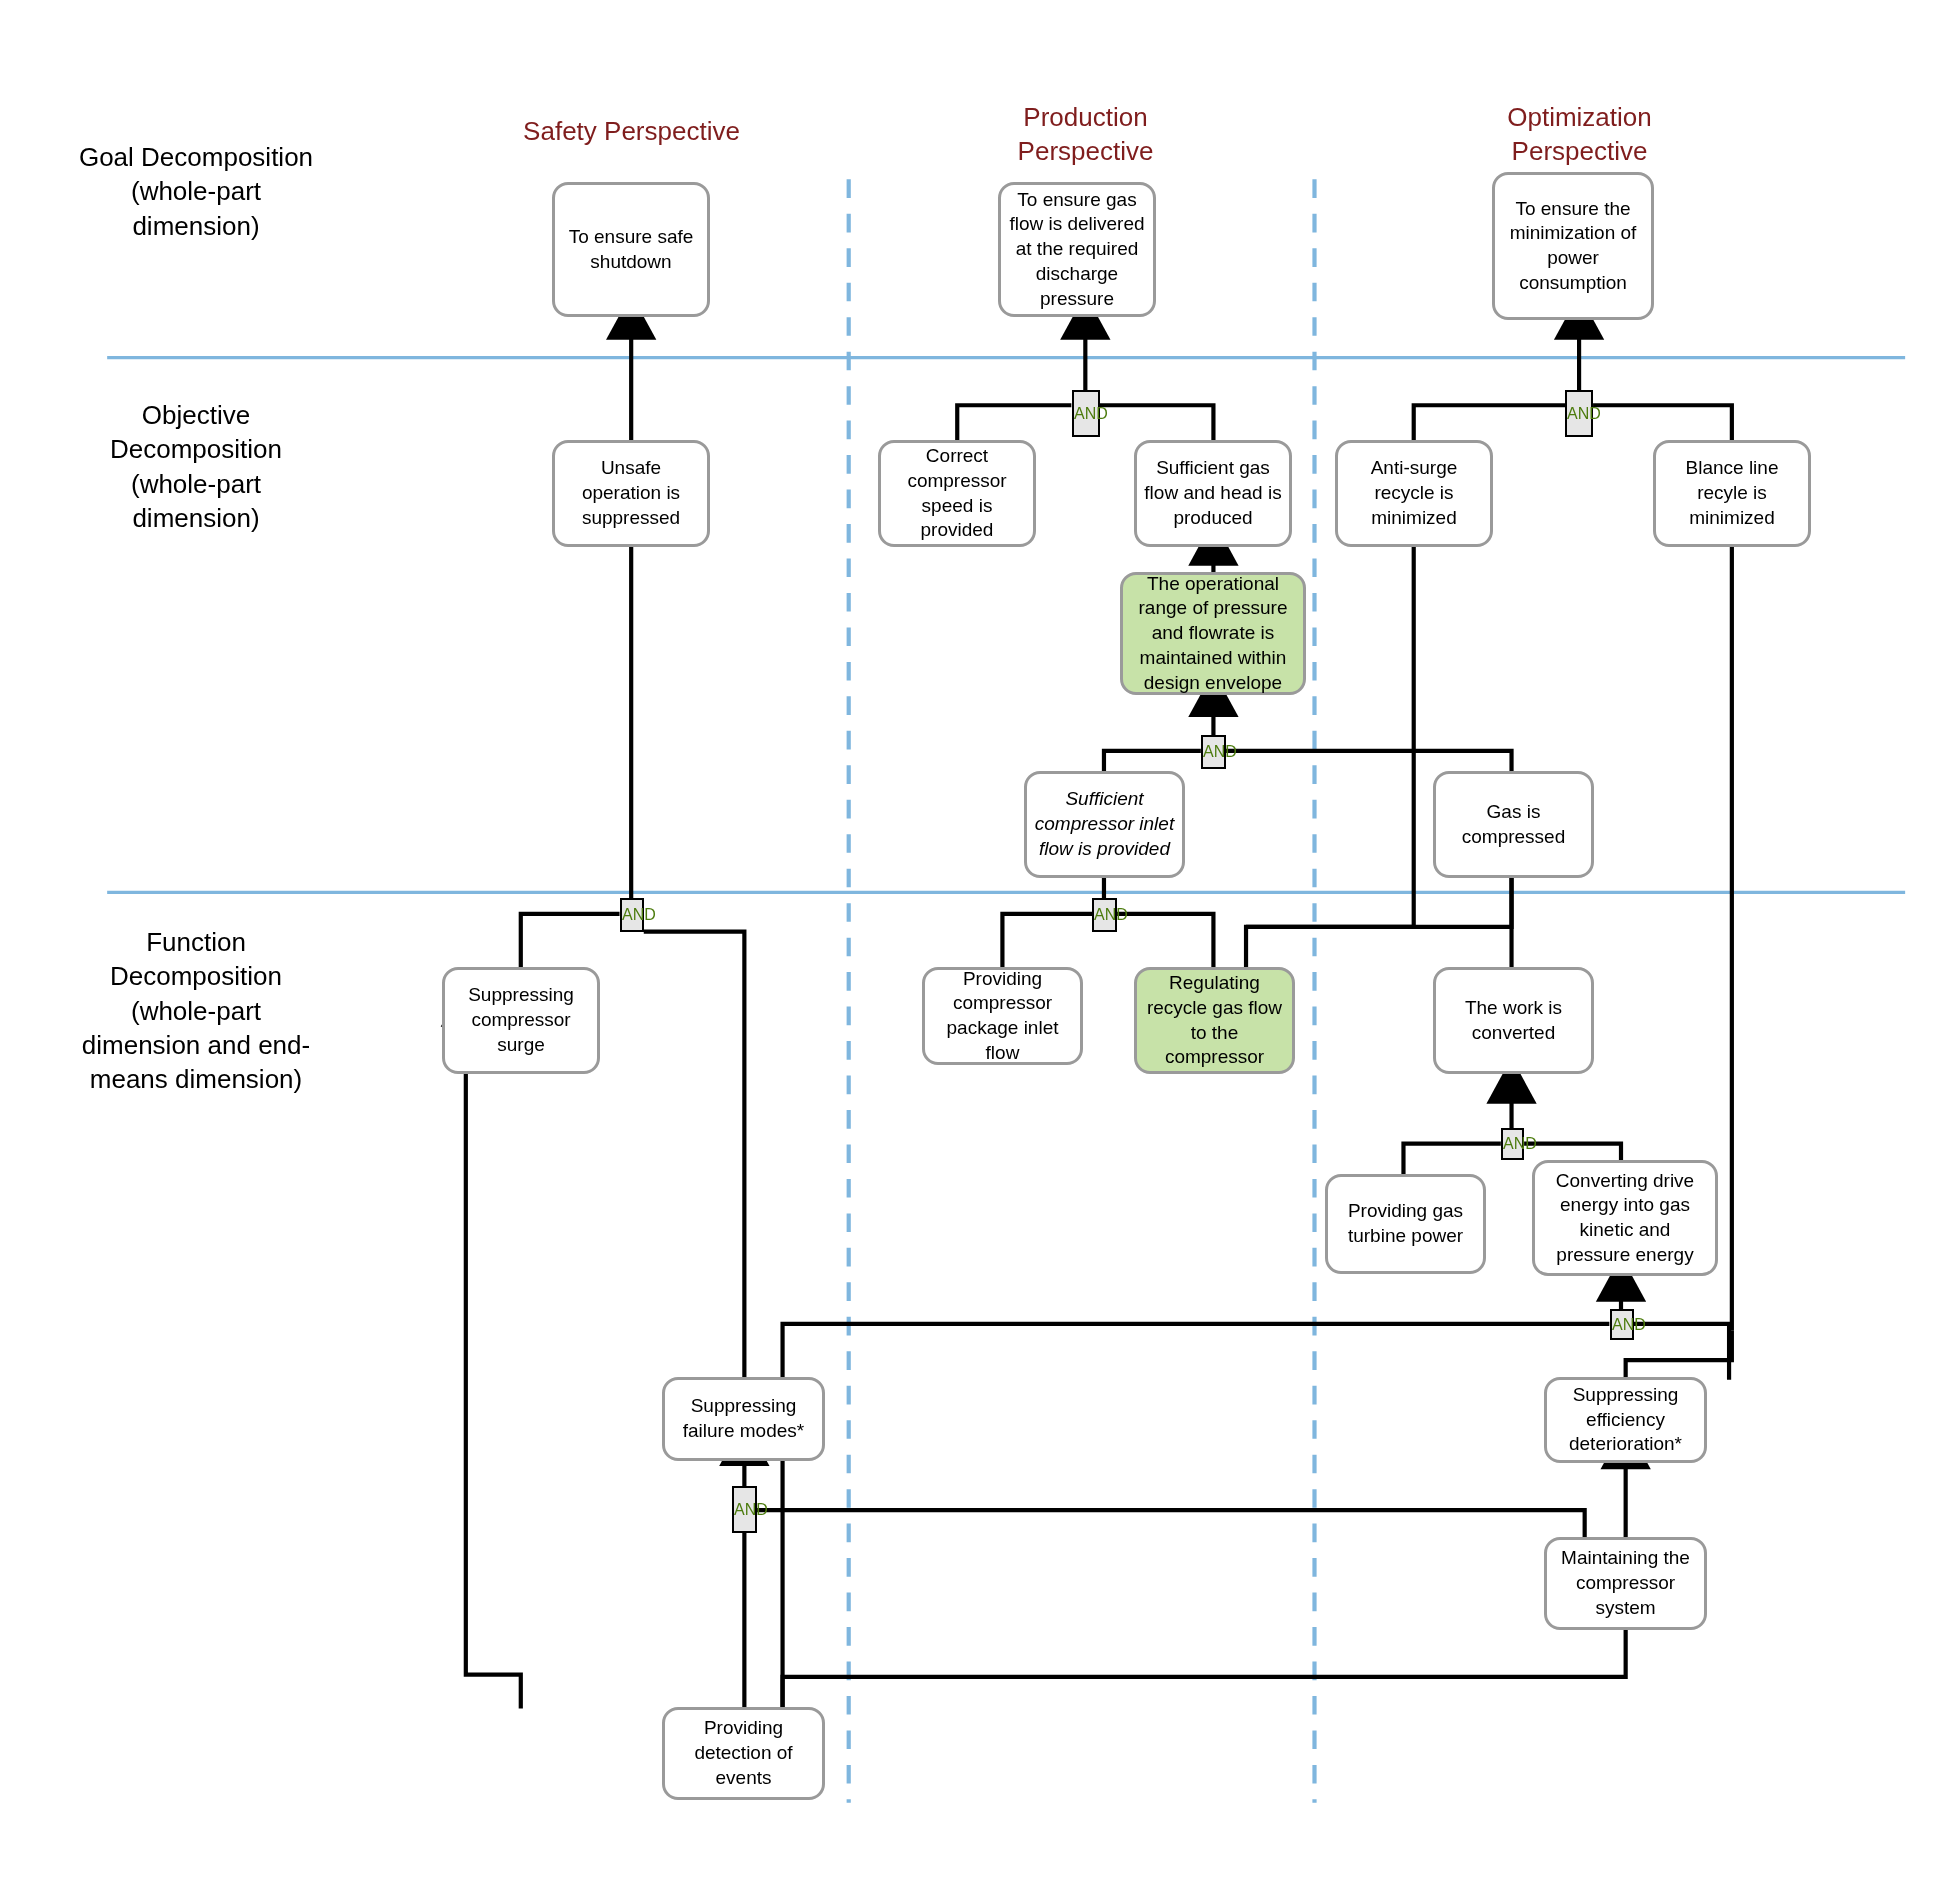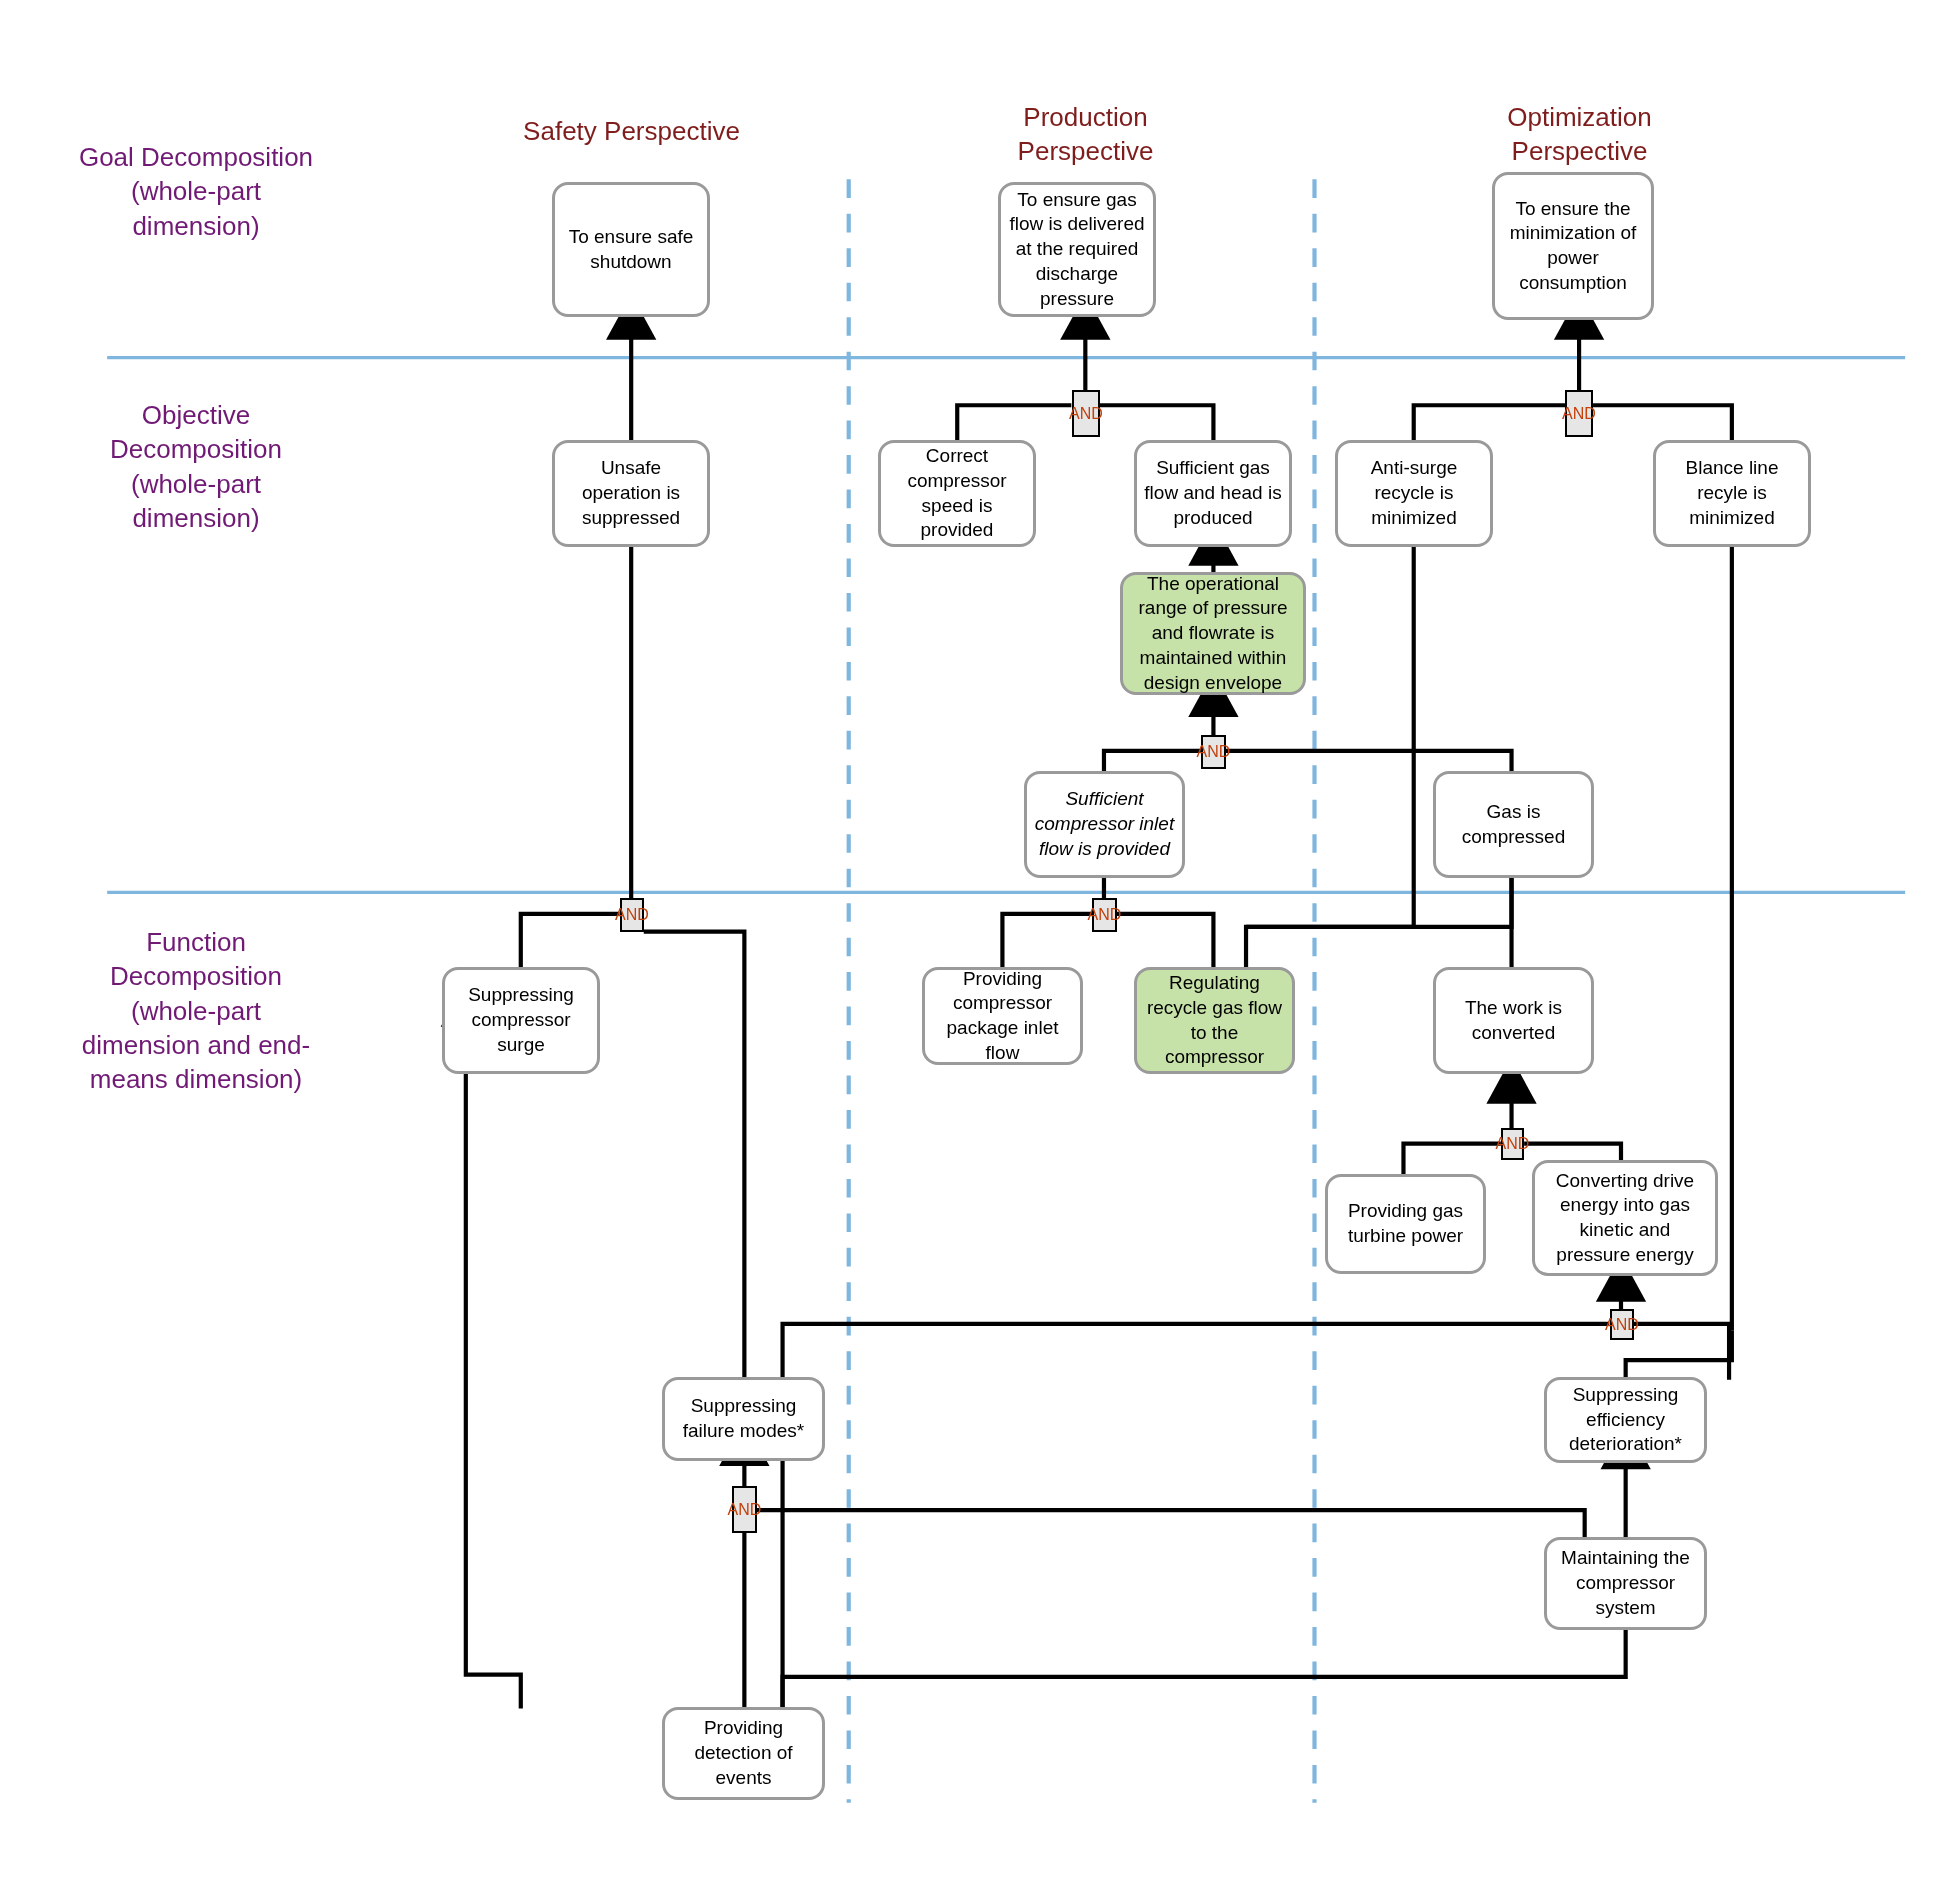--- a/index.html
+++ b/index.html
@@ -2,21 +2,21 @@
 <html style="font-size:7.5px"><head>
 <meta charset="utf-8">
 <style>
   html,body{margin:0;padding:0;background:#ffffff;}
   body{font-family:"Liberation Sans", sans-serif;}
   #canvas{position:relative;width:1955px;height:1893px;background:#fff;overflow:hidden;}
   svg.wires{position:absolute;left:0;top:0;width:1955px;height:1893px;pointer-events:none;}
 
   .row-label{
     position:absolute;
-    color:#701a75;
+    color:#000000;
     font-size:26px;
     line-height:1.32;
     text-align:center;
     font-family:"Liberation Sans", sans-serif;
   }
   .col-header{
     position:absolute;
     color:#7f1d1d;
     font-size:26px;
     line-height:1.32;
@@ -40,22 +40,22 @@
     font-family:"Liberation Sans", sans-serif;
   }
   .node.green{background:#c7e2a8;}
   .gate{
     position:absolute;
     box-sizing:border-box;
     border:2.3px solid #000;
     background:#e6e6e6;
     display:flex;
     align-items:center;
-    justify-content:center;
-    color:#c2410c;
+    justify-content:flex-start;
+    color:#4d7c0f;
     font-size:16px;
     font-family:"Liberation Sans", sans-serif;
     z-index:5;
   }
 </style>
 </head>
 <body>
 
 <div id="canvas">
 

